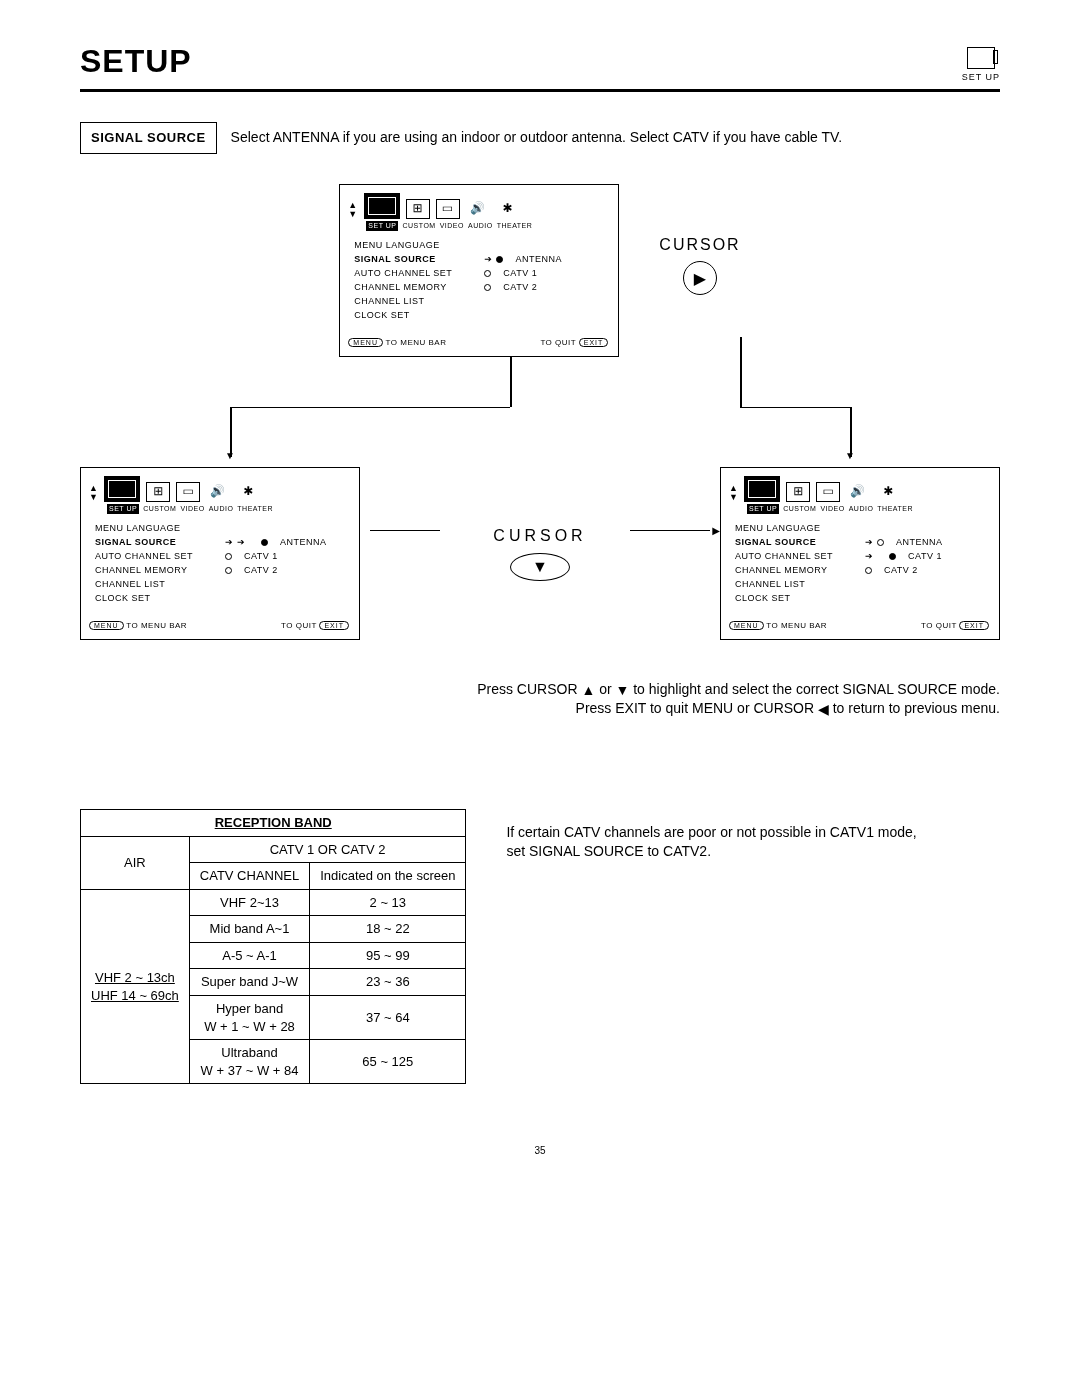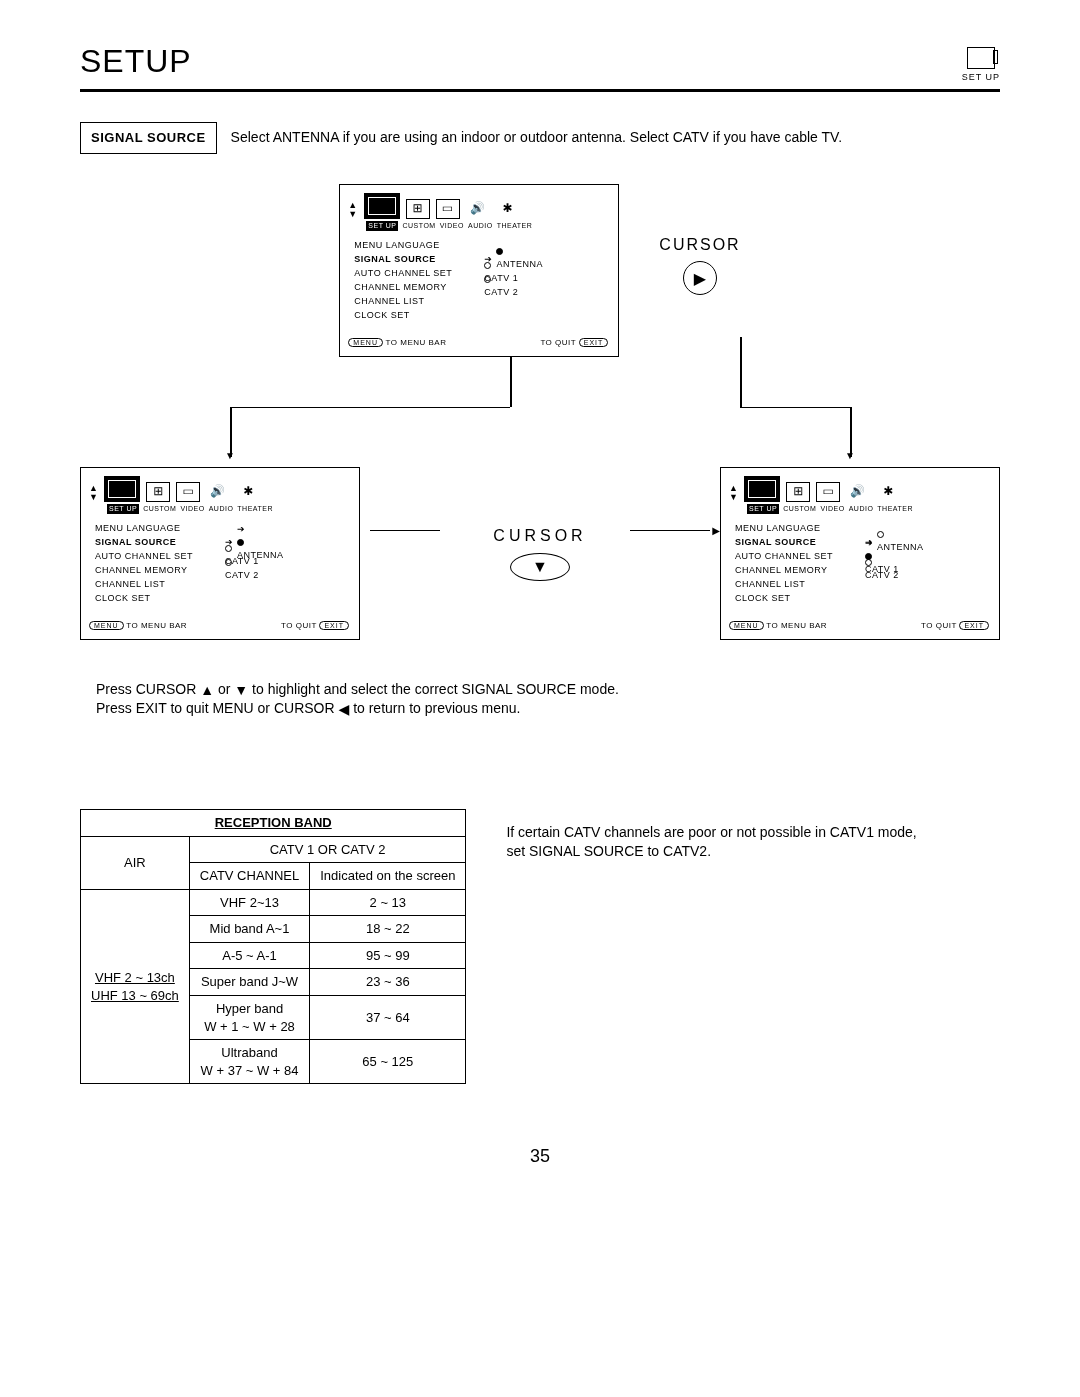--- a/index.html
+++ b/index.html
@@ -7,21 +7,21 @@
     font-family: Arial, Helvetica, sans-serif;
     margin: 0;
     padding: 40px 80px 40px 80px;
     width: 1080px;
     background: #fff;
     color: #000;
     font-size: 13px;
     line-height: 1.35;
   }
   .top-bar { display:flex; justify-content:space-between; align-items:flex-end; }
-  .title { font-size: 32px; font-weight: normal; letter-spacing: 1px; }
+  .title { font-size: 32px; font-weight: bold; letter-spacing: 1px; }
   .header-icon-block { text-align:center; font-size:9px; letter-spacing:1px; }
   .header-icon-block .tv {
     width:28px; height:22px; border:1.5px solid #000; display:block; margin:0 auto 2px;
     position:relative;
   }
   .header-icon-block .tv:after{
     content:""; position:absolute; right:-4px; top:2px; width:3px; height:12px; border:1px solid #000;
   }
   hr.heavy { border:none; border-top:3px solid #000; margin:6px 0 30px; }
 
@@ -51,21 +51,21 @@
   .icon.tvbox { width:36px; height:26px; background:#000; color:#fff; border:1px solid #000; position:relative;}
   .icon.tvbox:after{content:""; position:absolute; inset:3px; border:1px solid #fff;}
   .icon-box { border:1px solid #000; }
   .tab-labels { display:flex; gap:4px; font-size:7px; margin-left:18px;}
   .tab-labels span{ letter-spacing:0.5px;}
   .tab-labels .sel{ background:#000; color:#fff; padding:0 2px;}
 
   .menu-items { margin:8px 0 8px 6px; }
   .menu-items .row{ display:flex; align-items:center; height:14px;}
   .menu-items .label{ width:130px; }
-  .menu-items .opt{ display:flex; gap:3px;flex-direction:column; }
+  .menu-items .opt{ display:flex; align-items:center; gap:12px; }
   .menu-items .bold{ font-weight:bold; }
   .arrow-r{ font-size:9px; margin-right:4px;}
   .radio{ width:7px; height:7px; border:1px solid #000; border-radius:50%; display:inline-block;}
   .radio.filled{ background:#000; }
 
   .menu-footer { display:flex; justify-content:space-between; font-size:8px; margin-top:14px; align-items:center;}
   .btn-outline{ border:1px solid #000; border-radius:6px; padding:0 4px; font-size:7px; letter-spacing:1px;}
 
   .cursor-block { text-align:center; }
   .cursor-label { font-size:16px; letter-spacing:2px; margin-bottom:6px;}
@@ -74,35 +74,35 @@
     display:flex; align-items:center; justify-content:center; margin:0 auto;
     font-size:16px;
   }
 
   .layout1 { display:flex; justify-content:center; align-items:flex-start; gap:40px; margin-bottom:0;}
   
   .layout2 { display:flex; justify-content:space-between; align-items:flex-start; margin-top:10px;}
   .layout2 .cursor-block { align-self:center; }
   .cursor-btn.oval { width:60px; height:28px; border-radius:50%;}
 
-  .instr { margin:40px 0 40px 16px; font-size:14px;}
+  .instr { margin:40px 0 40px 16px; font-size:14px;text-align:right;}
   .tri{ display:inline-block; vertical-align:middle;}
 
   
   table.band {
     border-collapse:collapse; font-size:13px;
   }
   table.band th, table.band td {
     border:1px solid #000; padding:4px 10px; text-align:center;
   }
   table.band th { font-weight:bold;text-decoration:underline; }
   .side-notes { font-size:14px; padding-left:30px; max-width:460px;}
   .table-row-wrap{ display:flex; align-items:flex-start; gap:10px;}
 
-  .page-num{ text-align:center; margin-top:60px; font-size:18px;}
+  .page-num{ text-align:center; margin-top:60px; font-size:10px;}
 
   
   .connector{
     position:relative; height:0;
   }
   .line{ position:absolute; background:#000;}
   .arrowhead-down:after{
     content:"▼"; position:absolute; bottom:-10px; left:-5px; font-size:10px;
   }
   .arrowhead-right:after{
@@ -352,21 +352,21 @@
         </tr>
     <tr>
       <td rowspan="2">AIR</td>
       <td colspan="2">CATV 1 OR CATV 2</td>
     </tr>
     <tr>
       <td>CATV CHANNEL</td>
       <td style="white-space:pre-line;">Indicated on the screen</td>
     </tr>
     <tr>
-      <td rowspan="6" style="white-space:pre-line;text-decoration:underline;"><span>VHF 2 ~ 13ch</span><br><span>UHF 13 ~ 69ch</span></td>
+      <td rowspan="6" style="white-space:pre-line;text-decoration:underline;"><span>VHF 2 ~ 13ch</span><br><span>UHF 14 ~ 69ch</span></td>
       <td>VHF 2~13</td>
       <td>2 ~ 13</td>
     </tr>
     <tr>
       <td>Mid band A~1</td>
       <td>18 ~ 22</td>
     </tr>
     <tr>
       <td>A-5 ~ A-1</td>
       <td>95 ~ 99</td>

